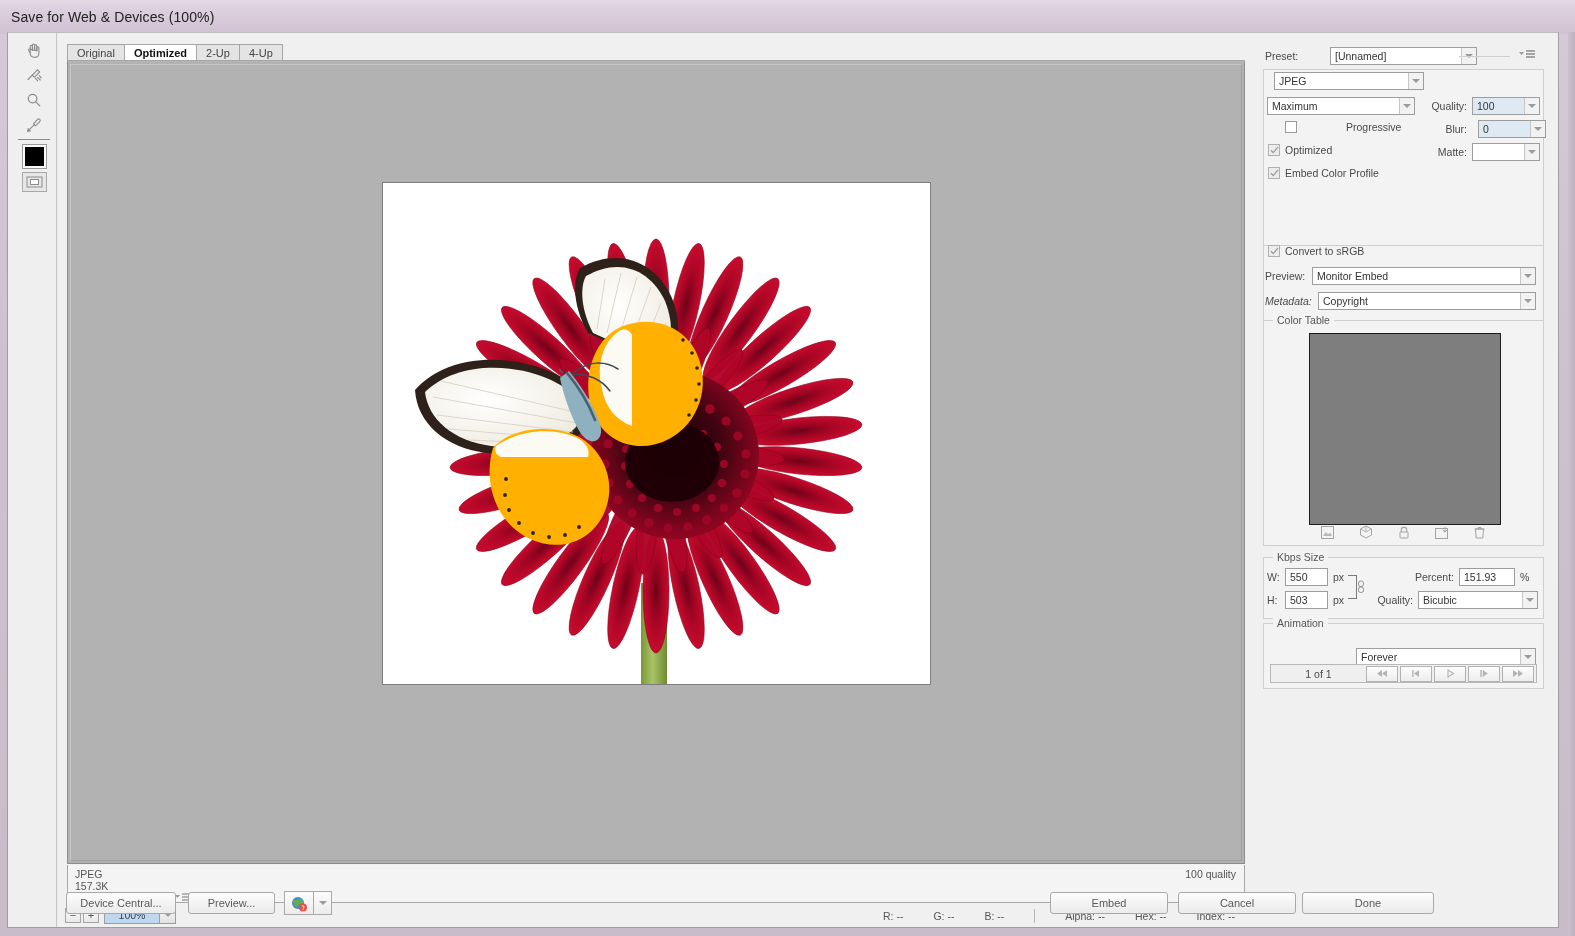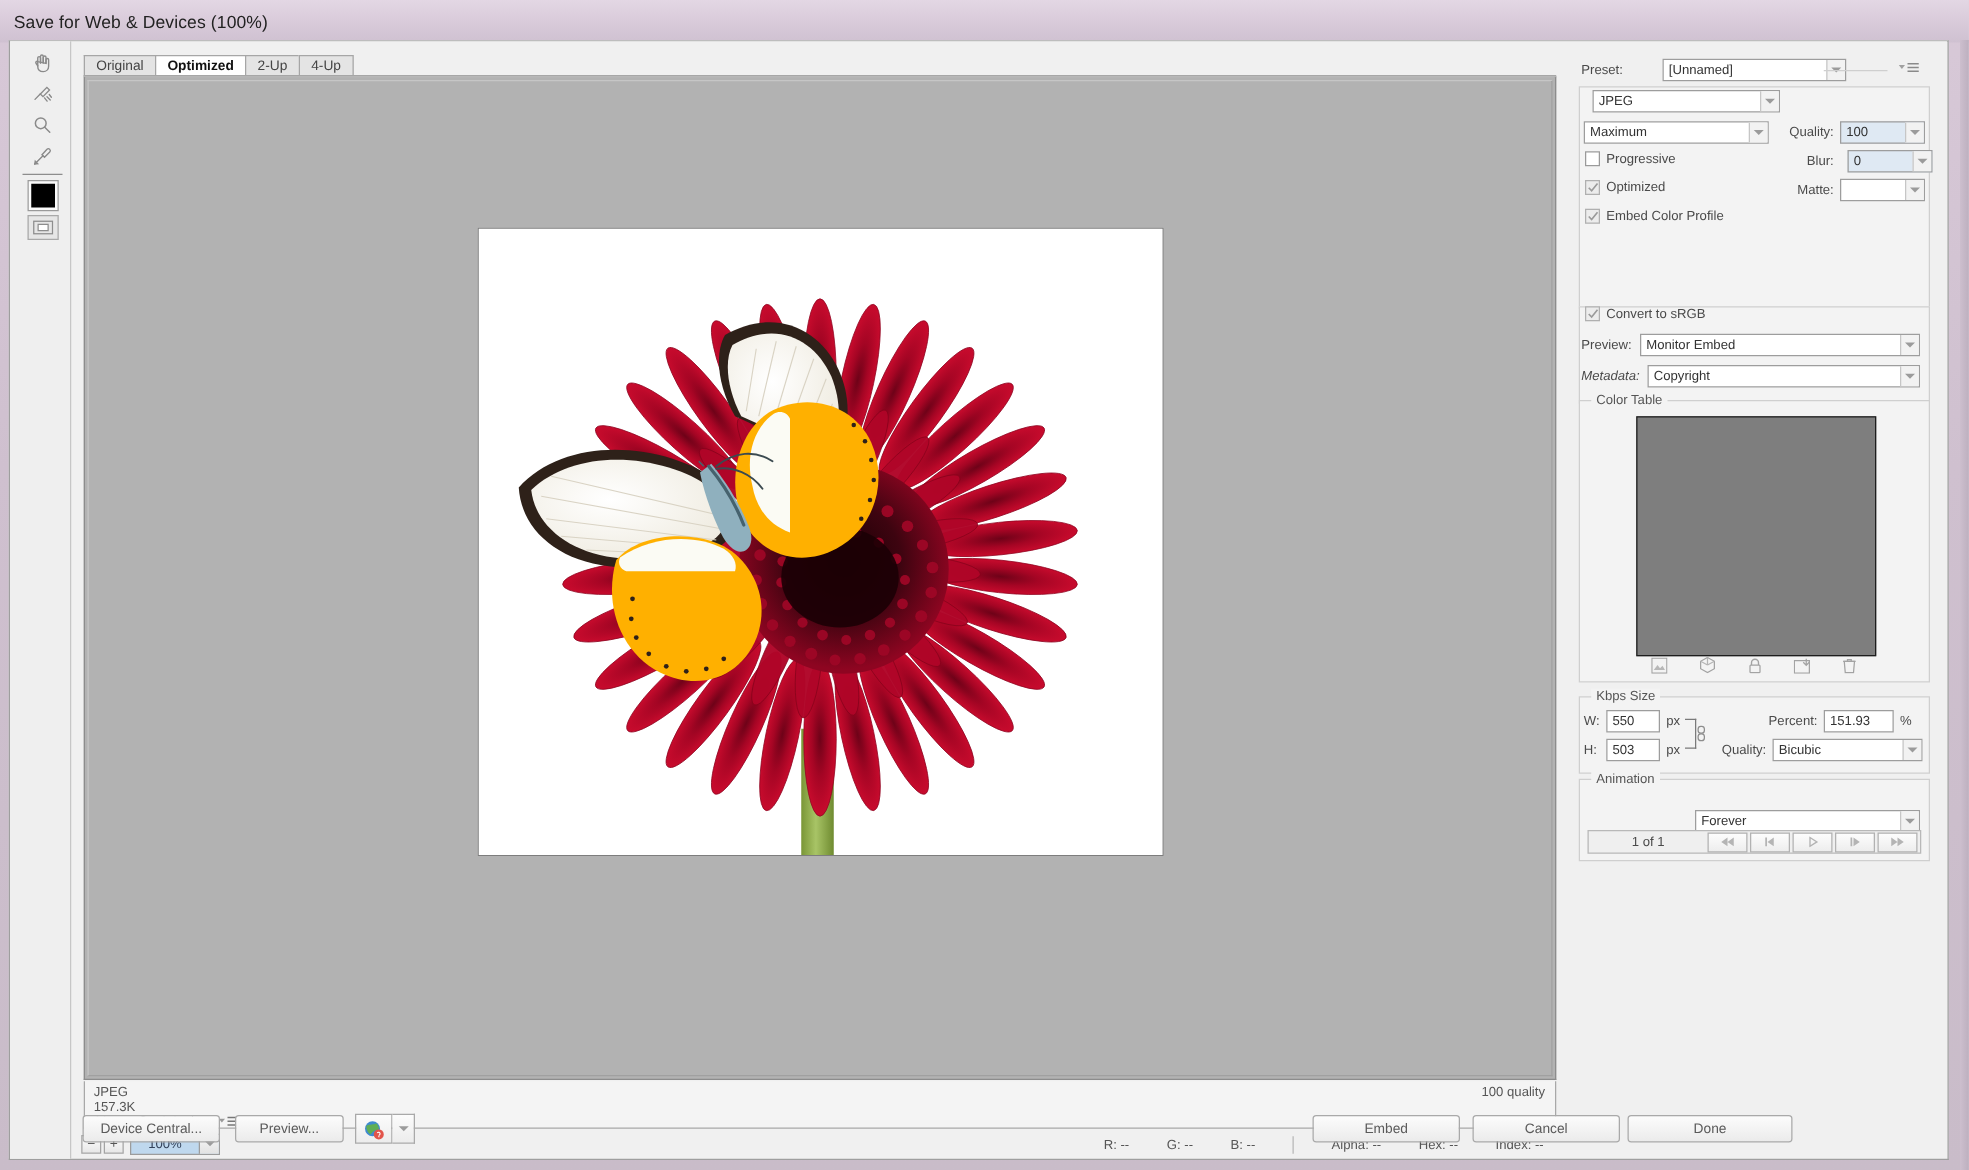--- a/index.html
+++ b/index.html
@@ -638,21 +638,21 @@
       <div class="row" style="left:165px; top:58px;">
         <span class="lbl" style="width:43px; text-align:right; margin-right:5px;">Quality:</span>
         <div class="spin" style="width:68px;">
           <div class="txt">100</div>
           <div class="arrow">
               <i class="tri-down"></i>
             </div>
         </div>
       </div>
 
-      <div class="row" style="left:9px; top:82px;">
+      <div class="row" style="left:26px; top:82px;gap:44px;">
         <span class="chk"></span>
         <span class="lbl">Progressive</span>
       </div>
       <div class="row" style="left:165px; top:81px;">
         <span class="lbl" style="width:43px; text-align:right; margin-right:11px;">Blur:</span>
         <div class="spin" style="width:68px;">
           <div class="txt">0</div>
           <div class="arrow">
               <i class="tri-down"></i>
             </div>

